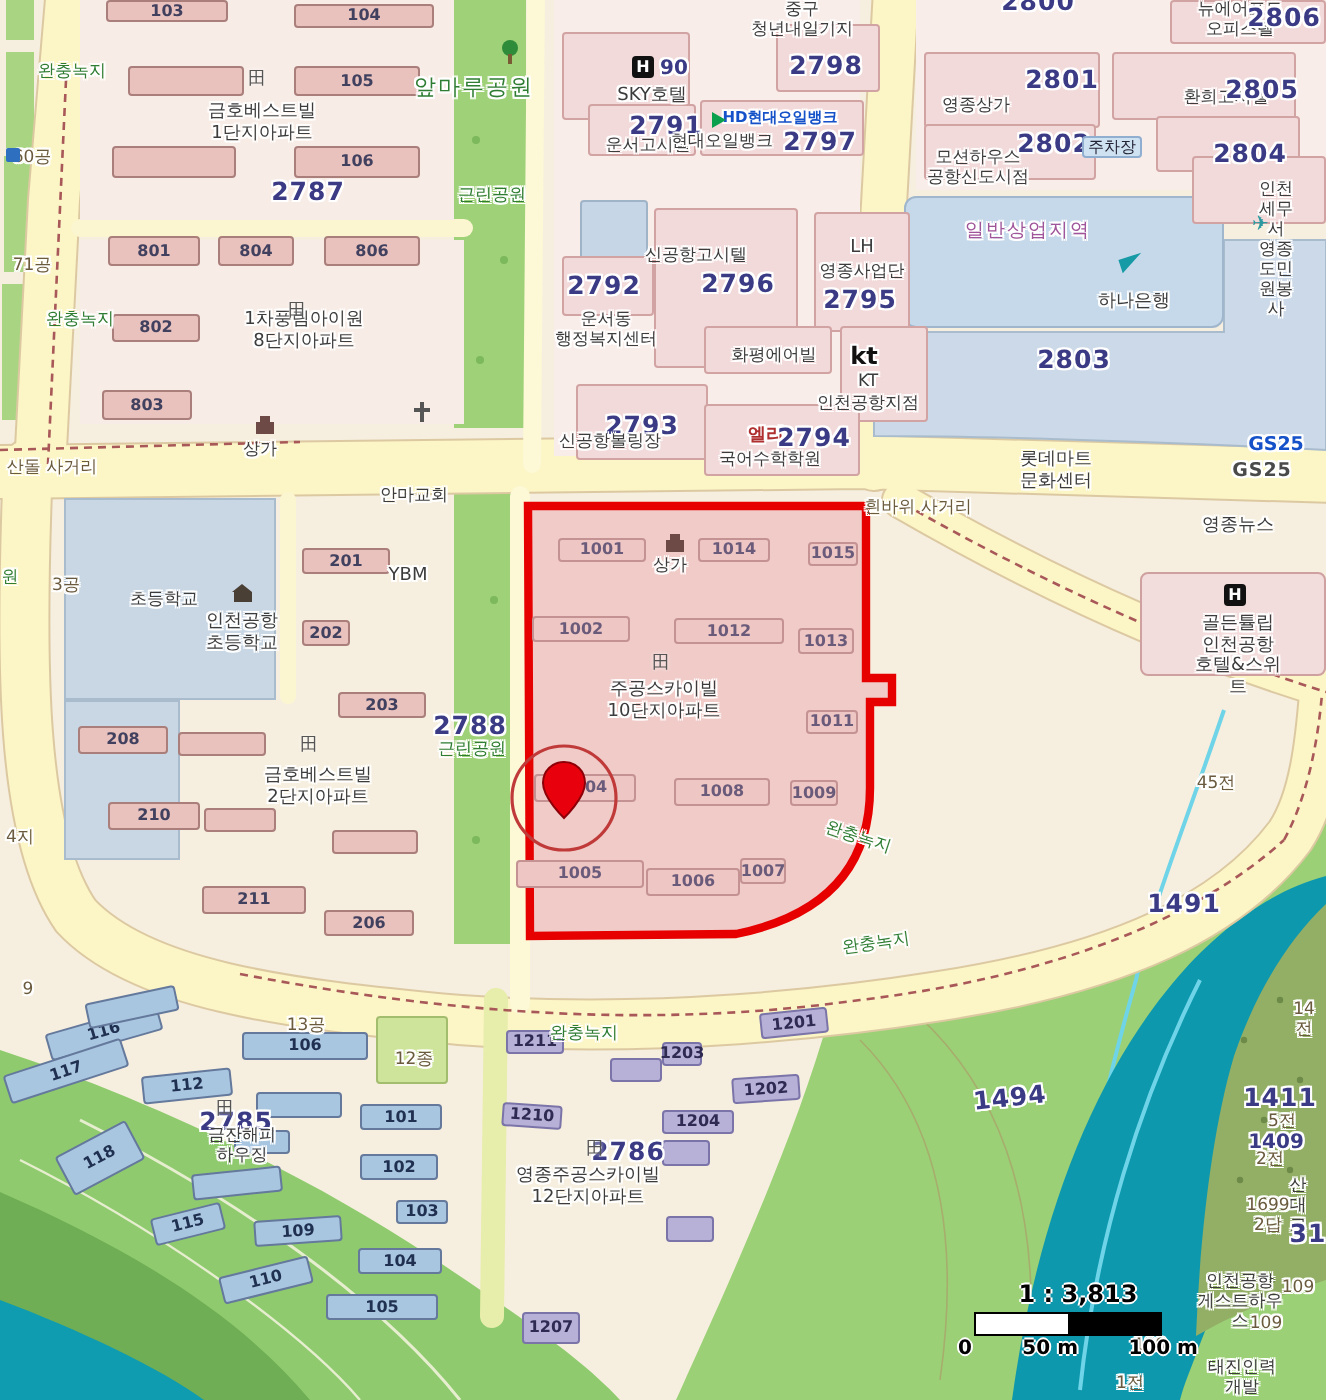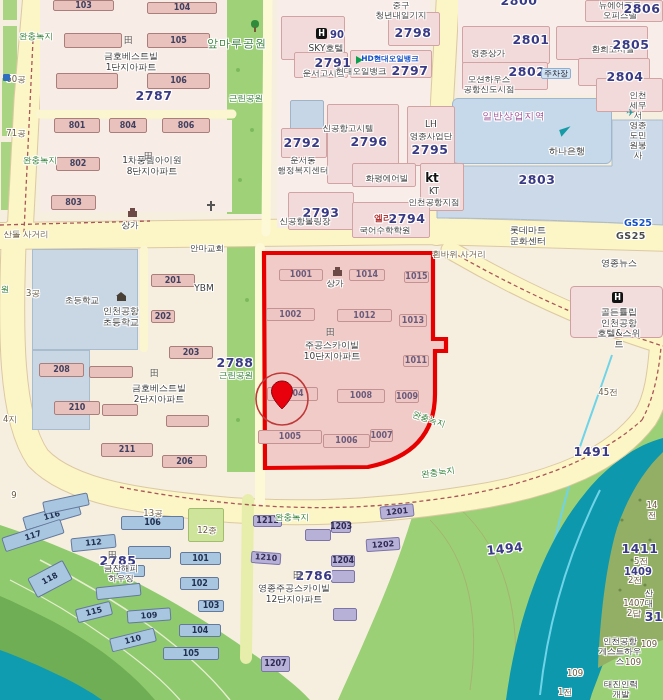--- a/index.html
+++ b/index.html
@@ -216,21 +216,21 @@
       <div class="bld blue" style="left: 179px; top: 624px; width: 42px; height: 13px;">104</div>
       <div class="bld blue" style="left: 163px; top: 647px; width: 56px; height: 13px;">105</div>
       <div class="bld blue" style="left: 128px; top: 546px; width: 43px; height: 13px;"></div>
       <div class="bld blue" style="left: 96px; top: 585px; width: 45px; height: 13px; transform: rotate(-6deg);"></div>
       <div class="bld blue" style="left: 117px; top: 565px; width: 28px; height: 12px;"></div>
       <div class="bld purple" style="left: 253px; top: 515px; width: 29px; height: 12px;">1211</div>
       <div class="bld purple" style="left: 251px; top: 552px; width: 30px; height: 12px; transform: rotate(4deg);">1210</div>
       <div class="bld purple" style="left: 380px; top: 505px; width: 34px; height: 13px; transform: rotate(-6deg);">1201</div>
       <div class="bld purple" style="left: 366px; top: 538px; width: 34px; height: 13px; transform: rotate(-4deg);">1202</div>
       <div class="bld purple" style="left: 331px; top: 521px; width: 20px; height: 12px;">1203</div>
-      <div class="bld purple" style="left: 331px; top: 555px; width: 24px; height: 12px;">1204</div>
+      <div class="bld purple" style="left: 331px; top: 555px; width: 36px; height: 12px;">1204</div>
       <div class="bld purple" style="left: 261px; top: 656px; width: 29px; height: 16px;">1207</div>
       <div class="bld purple" style="left: 331px; top: 570px; width: 24px; height: 13px;"></div>
       <div class="bld purple" style="left: 333px; top: 608px; width: 24px; height: 13px;"></div>
       <div class="bld purple" style="left: 305px; top: 529px; width: 26px; height: 12px;"></div>
       <div class="lb place" style="left: 131px; top: 51px; transform: translateX(-50%);">금호베스트빌
 1단지아파트</div>
       <div class="lb parcel-lg" style="left: 154px; top: 89px; transform: translateX(-50%);">2787</div>
       <div class="lb place" style="left: 152px; top: 155px; transform: translateX(-50%);">1차풍림아이원
 8단지아파트</div>
       <div class="lb parcel-lg" style="left: 235px; top: 356px; transform: translateX(-50%);">2788</div>
@@ -322,21 +322,21 @@
       <div class="lb place" style="left: 294px; top: 583px; transform: translateX(-50%);">영종주공스카이빌
 12단지아파트</div>
       <div class="lb parcel-lg" style="left: 505px; top: 542px; transform: translateX(-50%) rotate(-6deg);">1494</div>
       <div class="lb parcel-lg" style="left: 592px; top: 445px; transform: translateX(-50%);">1491</div>
       <div class="lb road" style="left: 608px; top: 387px; transform: translateX(-50%);">45전</div>
       <div class="lb parcel-lg" style="left: 640px; top: 542px; transform: translateX(-50%);">1411</div>
       <div class="lb road" style="left: 641px; top: 556px; transform: translateX(-50%);">5전</div>
       <div class="lb parcel" style="left: 638px; top: 566px; transform: translateX(-50%);">1409</div>
       <div class="lb road" style="left: 635px; top: 575px; transform: translateX(-50%);">2전</div>
       <div class="lb place-sm" style="left: 649px; top: 588px; transform: translateX(-50%);">산대교</div>
-      <div class="lb road" style="left: 634px; top: 598px; transform: translateX(-50%);">1407
+      <div class="lb road" style="left: 634px; top: 598px; transform: translateX(-50%);">1699
 2답</div>
       <div class="lb parcel-lg" style="left: 654px; top: 610px; transform: translateX(-50%);">31</div>
       <div class="lb road" style="left: 652px; top: 500px; transform: translateX(-50%);">14전</div>
       <div class="lb place-sm" style="left: 620px; top: 636px; transform: translateX(-50%);">인천공항
 게스트하우스</div>
       <div class="lb road" style="left: 649px; top: 639px; transform: translateX(-50%);">109</div>
       <div class="lb road" style="left: 633px; top: 657px; transform: translateX(-50%);">109</div>
       <div class="lb road" style="left: 575px; top: 668px; transform: translateX(-50%);">109</div>
       <div class="lb place-sm" style="left: 621px; top: 679px; transform: translateX(-50%);">태진인력개발</div>
       <div class="lb road" style="left: 565px; top: 687px; transform: translateX(-50%);">1전</div>
@@ -357,14 +357,26 @@
       <div class="ic ic-plane" style="left: 626px; top: 108px;">✈</div>
       <div class="ic ic-hd-green" style="left: 356px; top: 56px;"></div>
       <div class="ic ic-busstop" style="left: 3px; top: 74px;"></div>
     </div>
 
   <svg width="663" height="700" viewBox="0 0 663 700" style="pointer-events:none;">
     <circle cx="282" cy="399" r="26" fill="none" stroke="#c03a3a" stroke-width="1.6"></circle>
     <path d="M282,381 c-6,0 -10.5,4.5 -10.5,10.5 c0,7.5 10.5,17.5 10.5,17.5 c0,0 10.5,-10 10.5,-17.5 c0,-6 -4.5,-10.5 -10.5,-10.5 z" fill="#e8000d" stroke="#8d0008" stroke-width="1"></path>
   </svg>
 
+  <div class="scalebar">
+    <div class="sb-ratio">1 : 3,813</div>
+    <div class="sb-bar">
+      <div class="sb-seg white"></div>
+      <div class="sb-seg black"></div>
+    </div>
+    <div class="sb-ticks">
+      <span>0</span>
+      <span>50 m</span>
+      <span>100 m</span>
+    </div>
+  </div>
 
 </div>
 
 </body></html>

